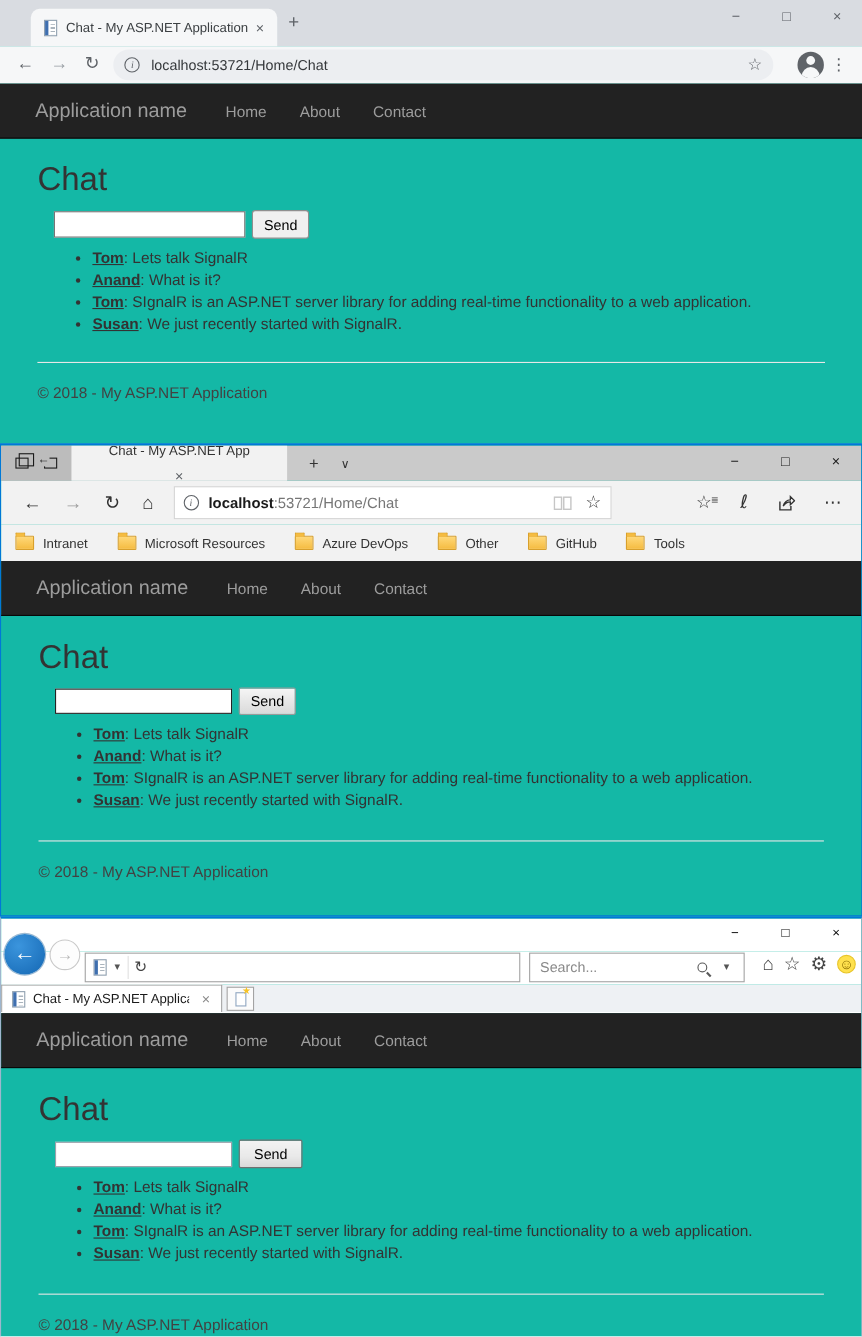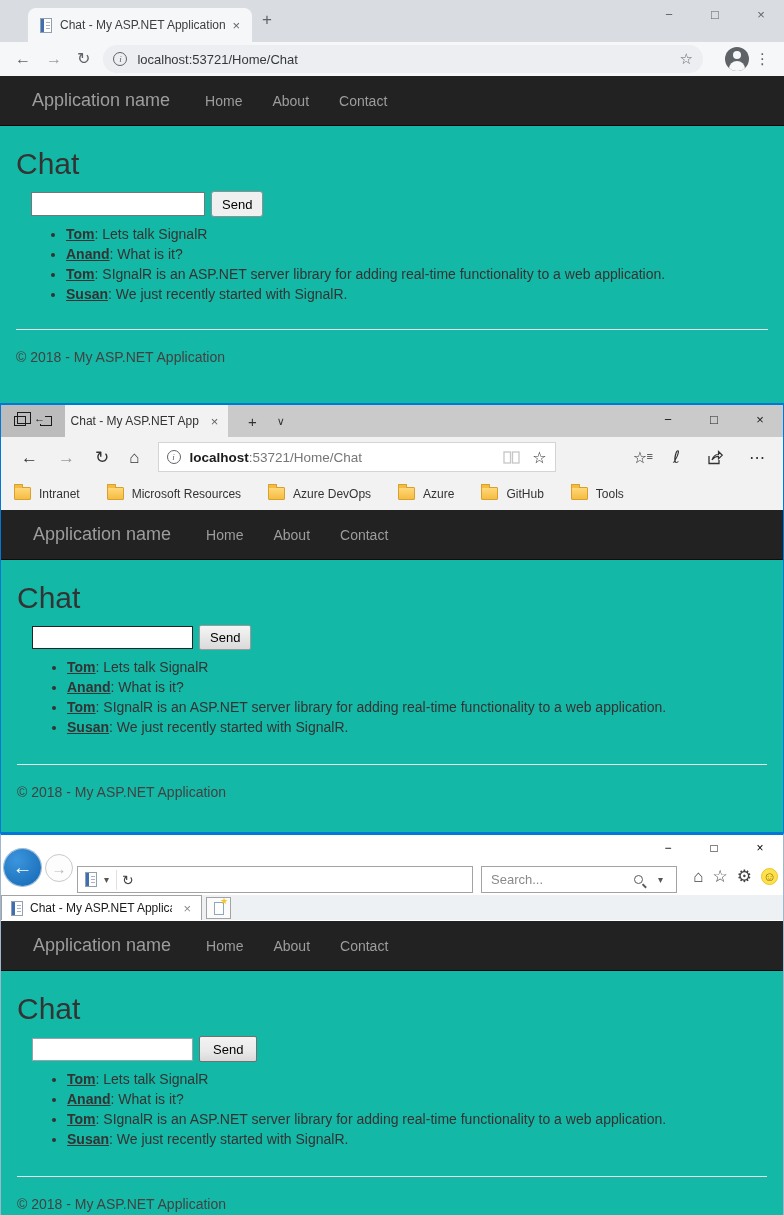--- a/index.html
+++ b/index.html
@@ -10,21 +10,21 @@
   }
   .win { position: relative; overflow: hidden; background: #14b8a6; }
 
   
   .app-navbar {
     height: 50px; background: #222; border-bottom: 1px solid #080808;
     display: flex; align-items: center; padding-left: 32px;
   }
   .brand { color: #9d9d9d; font-size: 18px; margin-right: 20px; white-space: nowrap; }
   .navlink { color: #9d9d9d; font-size: 14px; padding: 0 15px; text-decoration: none; cursor: pointer; }
-  .page-content { padding: 0 14px; }
+  .page-content { padding: 0 32px; }
   .page-content h2 { font-size: 30px; font-weight: 400; color: #333; margin: 21px 0 10px 2px; }
   .chatform { margin-left: 17px; display: flex; align-items: center; }
   .chatform input {
     width: 174px; height: 24px; border: 1px solid #767676; background: #fff;
     font-size: 13px; padding: 1px 3px; font-family: inherit;
   }
   .chatform button {
     margin-left: 6px; height: 26px; padding: 1px 10px; font-size: 13px; color: #000;
     background: #f0f0f0; border: 1px solid #8f8f8f; border-radius: 3px; font-family: inherit; cursor: pointer;
   }
@@ -79,21 +79,21 @@
     background: repeating-linear-gradient(#aab4bd 0 1px, transparent 1px 3px); }
 
   
   .win-edge { height: 430px; border: 1px solid #0078d7; border-top: 2px solid #0078d7; }
   .e-titlebar { height: 32px; background: #cacaca; display: flex; align-items: stretch; position: relative; }
   .e-aside-block { width: 64px; background: #bcbcbc; display: flex; align-items: center; justify-content: center; gap: 14px; }
   .ed-squares { width: 12px; height: 10px; border: 1.5px solid #1a1a1a; position: relative; background: #bcbcbc; cursor: pointer; }
   .ed-squares::before { content: ""; position: absolute; left: 2px; top: -5px; width: 12px; height: 10px; border: 1.5px solid #1a1a1a; }
   .ed-aside { position: relative; width: 12px; height: 10px; border: 1.5px solid #1a1a1a; cursor: pointer; }
   .ed-aside .mini-arrow { position: absolute; left: -7px; top: -4px; font-size: 11px; color: #1a1a1a; background: #bcbcbc; line-height: 1; }
-  .e-tab { width: 163px; background: #f2f2f2; display: flex; align-items: center; justify-content: center; gap: 8px; }
+  .e-tab { width: 196px; background: #f2f2f2; display: flex; align-items: center; justify-content: center; gap: 8px; flex-direction: column; }
   .e-tab-title { font-size: 12px; color: #333; white-space: nowrap; }
   .e-tabbar-ic { font-size: 15px; color: #333; margin-left: 20px; align-self: center; cursor: pointer; }
   .e-chevron { font-size: 11px; }
   .e-winctrl span { color: #1a1a1a; }
   .e-toolbar { height: 40px; background: #f2f2f2; display: flex; align-items: center; }
   .e-ic { font-size: 17px; color: #333; margin-left: 20px; cursor: pointer; line-height: 1; }
   .e-ic.disabled { color: #9a9a9a; }
   .e-addrbar {
     margin-left: 18px; width: 398px; height: 30px; background: #fff; border: 1px solid #d4d4d4;
     display: flex; align-items: center; padding: 0 8px;
@@ -279,21 +279,21 @@
         <span class="fav-label">Microsoft Resources</span>
       </div>
 
       <div class="fav-item">
         <span class="folder"></span>
         <span class="fav-label">Azure DevOps</span>
       </div>
 
       <div class="fav-item">
         <span class="folder"></span>
-        <span class="fav-label">Azure</span>
+        <span class="fav-label">Other</span>
       </div>
 
       <div class="fav-item">
         <span class="folder"></span>
         <span class="fav-label">GitHub</span>
       </div>
 
       <div class="fav-item">
         <span class="folder"></span>
         <span class="fav-label">Tools</span>

